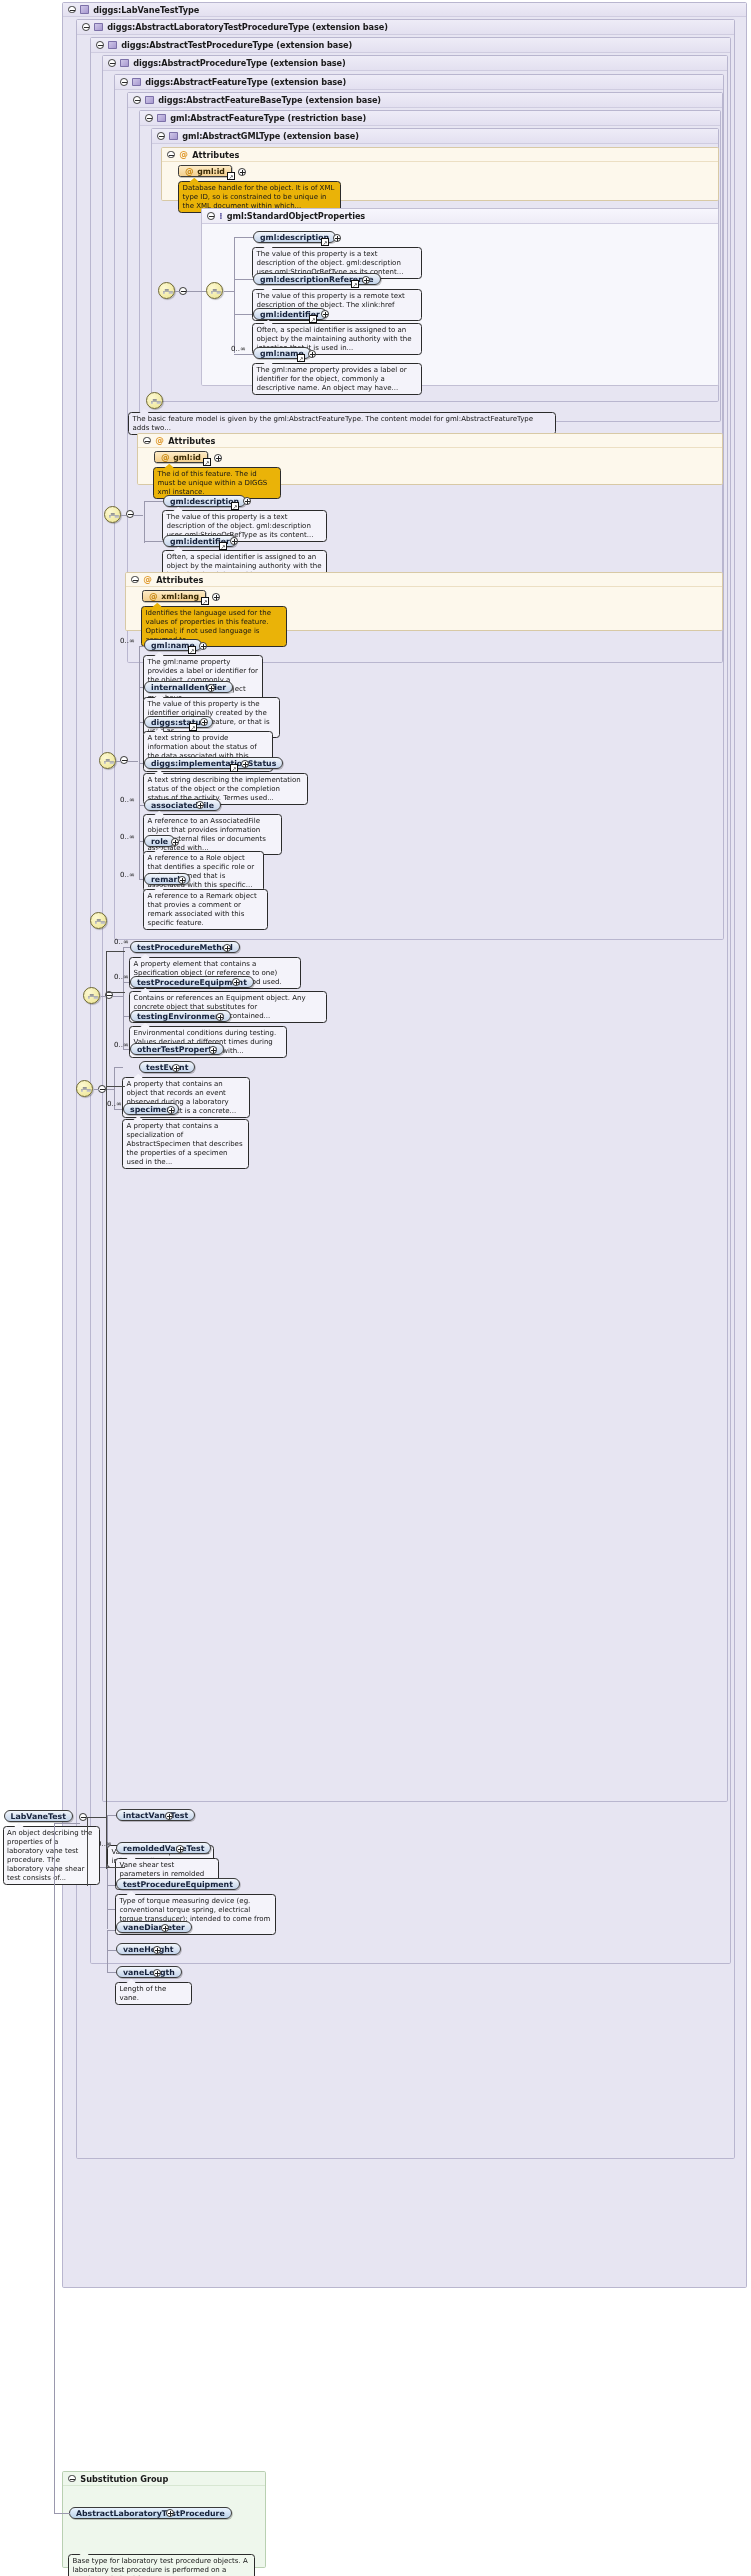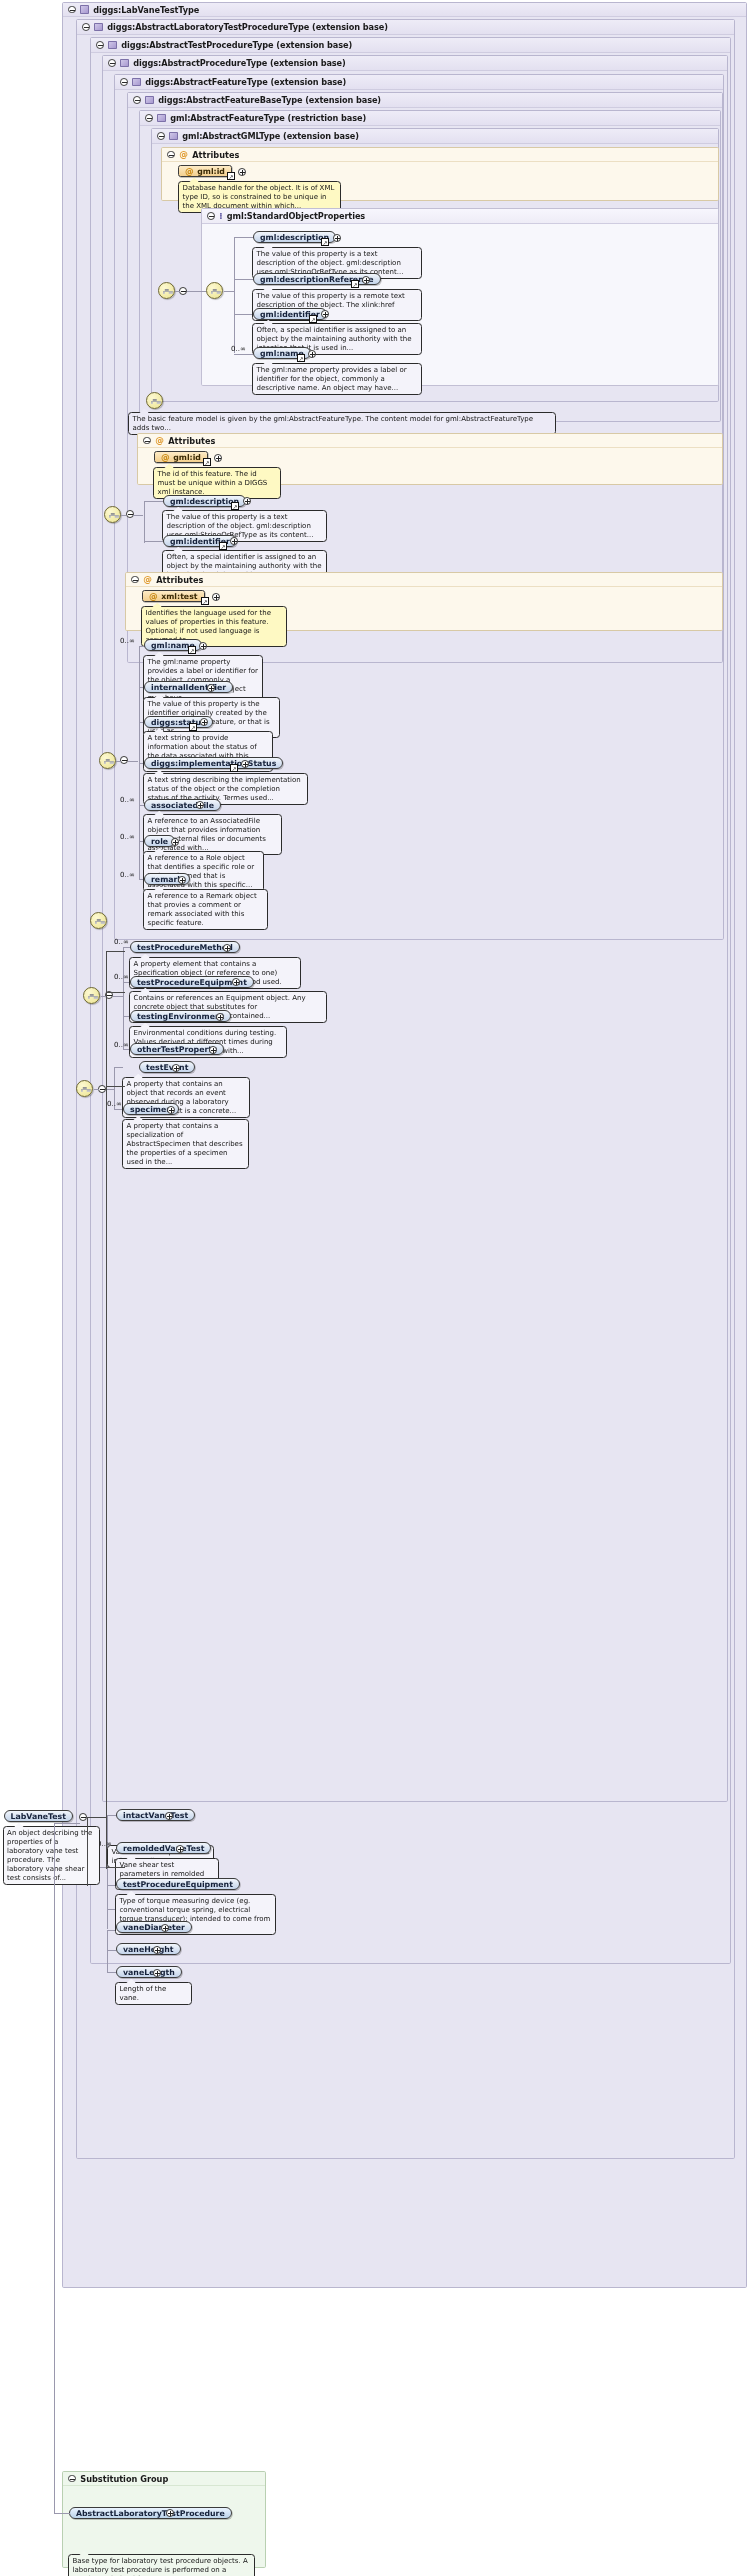--- a/index.html
+++ b/index.html
@@ -127,21 +127,21 @@
     position: absolute;
     border: 0.9px solid #2b2b2b;
     border-radius: 3.5px;
     padding: 1.7px 3.5px 1.7px 3.5px;
     font-size: 7px;
     line-height: 9px;
     color: #161616;
     background: #eceaf6;
   }
   .doc.light { background:#f4f3fa; }
-  .doc.cream { background:#fef9c3; }
+  .doc.cream { background:#eab308; }
   .doc.green { background:#f0f8ee; }
   .doc.white { background:#f7f7fb; }
   .doc::before {
     content:"";
     position:absolute;
     left: 10.4px; top: -4.3px;
     width: 7.8px; height: 4.3px;
     background: inherit;
     border-left: 0.9px solid #2b2b2b;
     border-right: 0.9px solid #2b2b2b;
@@ -370,21 +370,21 @@
 
 <div class="attrbox" style="left:125px; top:572px; width:598px; height:59px;">
   <div class="ab-head">
     <span class="minus"></span>
     <span class="at-glyph">@</span>
     <span>Attributes</span>
   </div>
 </div>
 <div class="pill attr" style="left:142px; top:590px;">
   <span class="at-glyph">@</span>
-  <span>xml:test</span>
+  <span>xml:lang</span>
 </div>
 <div class="arrbadge" style="left:201px; top:597px;">↗</div>
 <div class="pcirc p" style="left:212px; top:593px;"></div>
 <div class="doc cream" style="left:141px; top:606px; width:146px;">Identifies the language used for the values of properties in this feature. Optional; if not used language is assumed to...</div>
 
 <div class="seq" style="left:99px; top:752px;"></div>
 <div class="pcirc" style="left:120px; top:756px;"></div>
 <div class="ln h" style="left:116px; top:761px; width:5.2px;"></div>
 <div class="ln h" style="left:128px; top:761px; width:10.4px;"></div>
 <div class="ln v" style="left:139px; top:646px; height:234px;"></div>

